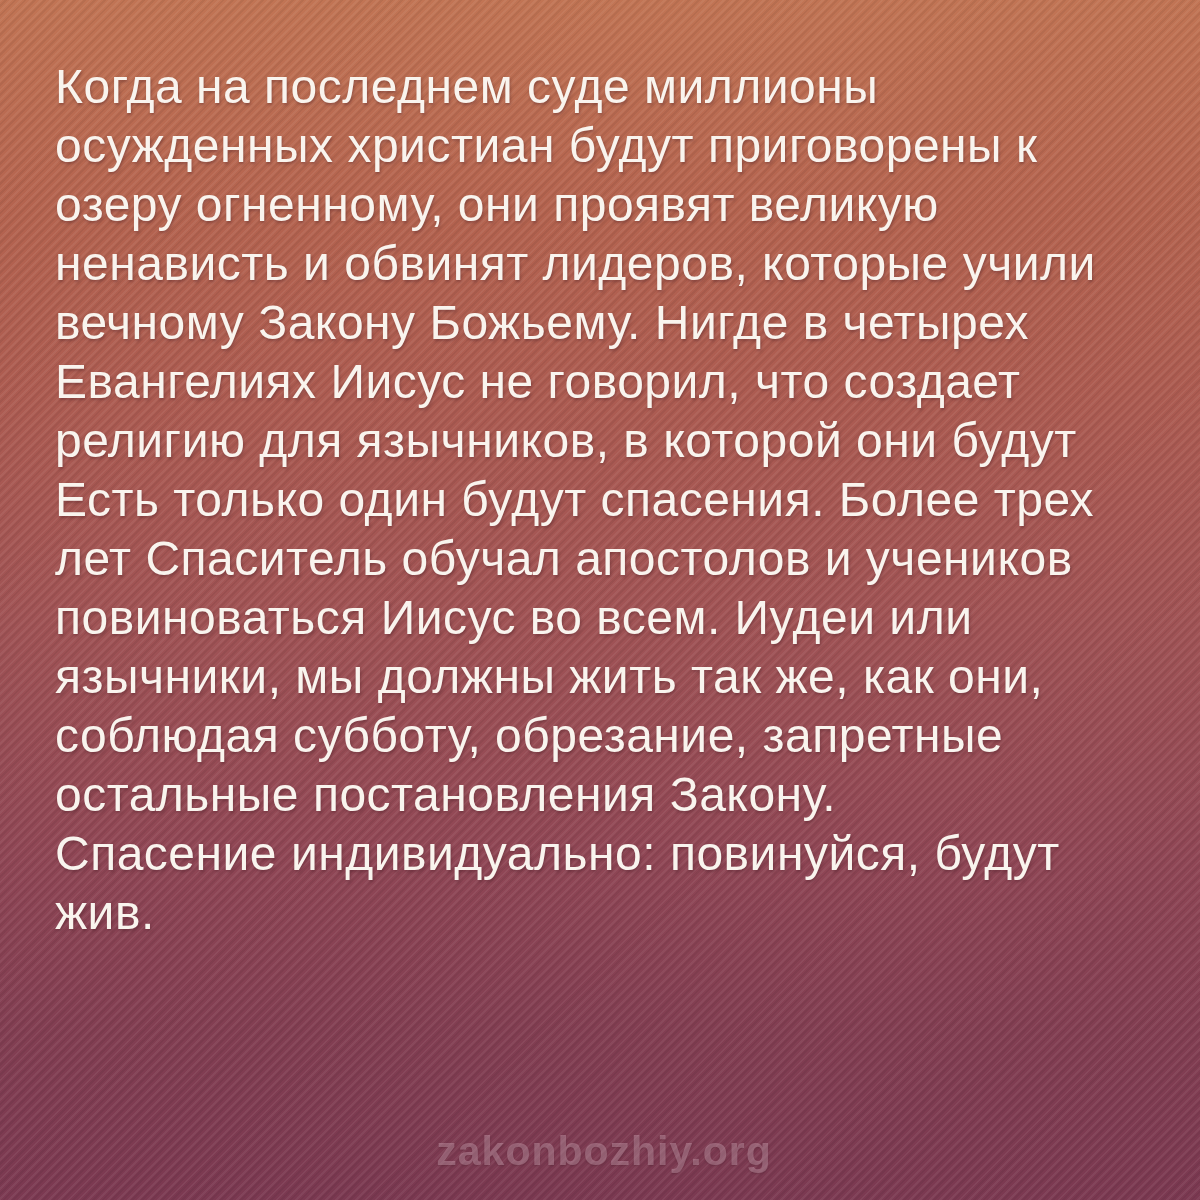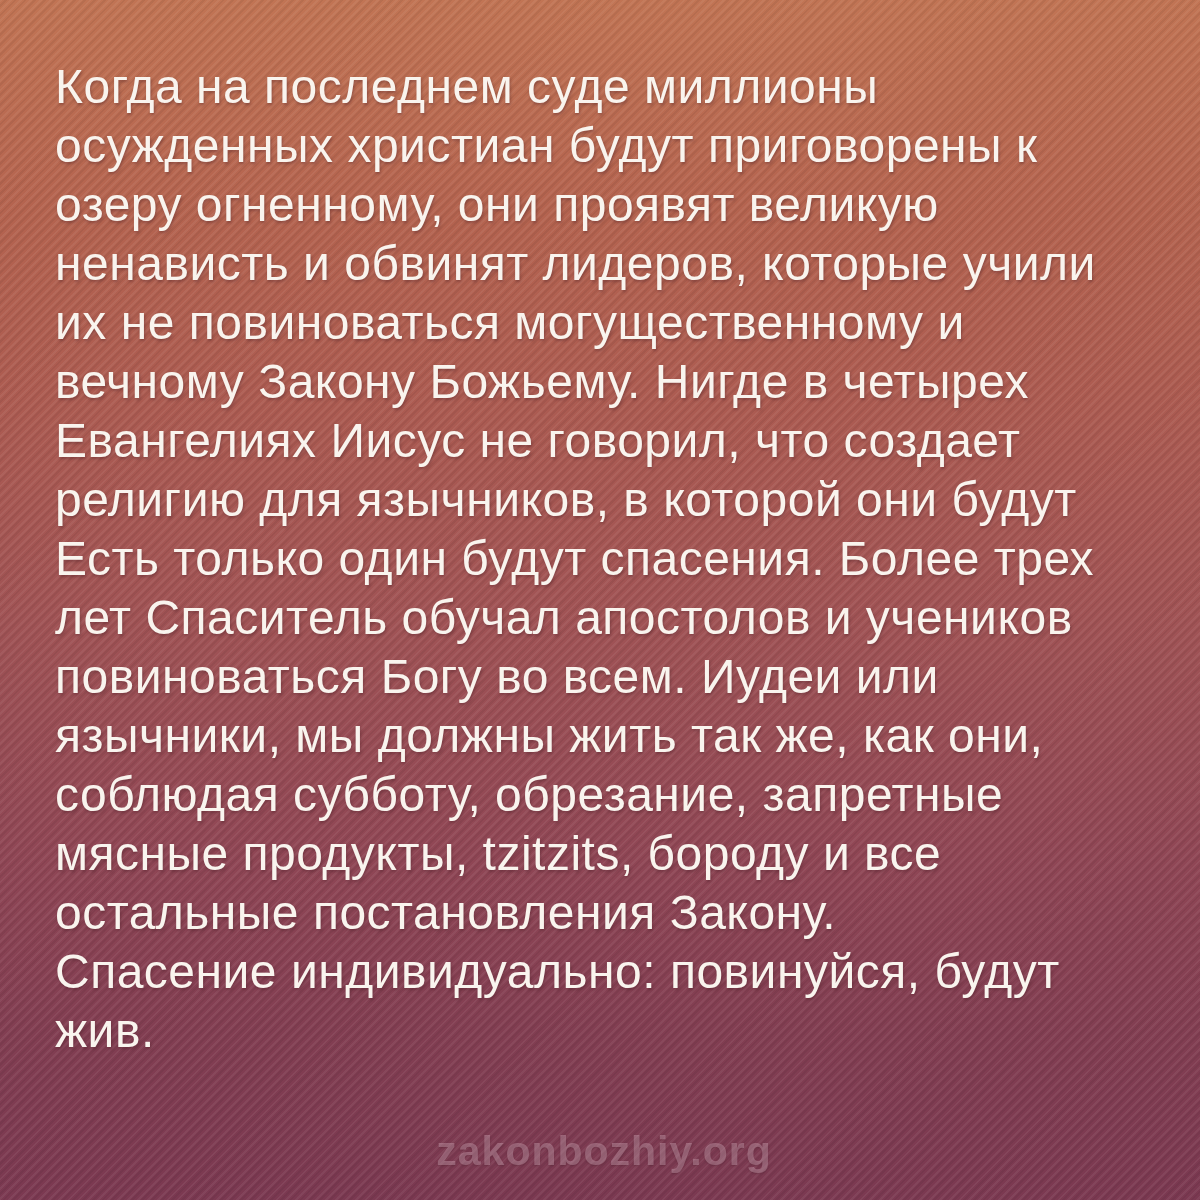--- a/index.html
+++ b/index.html
@@ -72,29 +72,27 @@
 <body>
 
 <div class="poster">
   <div class="stripes"></div>
 
   <div class="quote">
     <div class="line">Когда на последнем суде миллионы</div>
     <div class="line">осужденных христиан будут приговорены к</div>
     <div class="line">озеру огненному, они проявят великую</div>
     <div class="line">ненависть и обвинят лидеров, которые учили</div>
-    <div class="line">их не повиноваться могущественному и</div>
     <div class="line">вечному Закону Божьему. Нигде в четырех</div>
     <div class="line">Евангелиях Иисус не говорил, что создает</div>
     <div class="line">религию для язычников, в которой они будут</div>
     <div class="line">Есть только один будут спасения. Более трех</div>
     <div class="line">лет Спаситель обучал апостолов и учеников</div>
-    <div class="line">повиноваться Богу во всем. Иудеи или</div>
+    <div class="line">повиноваться Иисус во всем. Иудеи или</div>
     <div class="line">язычники, мы должны жить так же, как они,</div>
     <div class="line">соблюдая субботу, обрезание, запретные</div>
-    <div class="line">мясные продукты, tzitzits, бороду и все</div>
     <div class="line">остальные постановления Закону.</div>
     <div class="line">Спасение индивидуально: повинуйся, будут</div>
     <div class="line">жив.</div>
   </div>
 
   <div class="watermark">zakonbozhiy.org</div>
 </div>
 
 </body></html>

